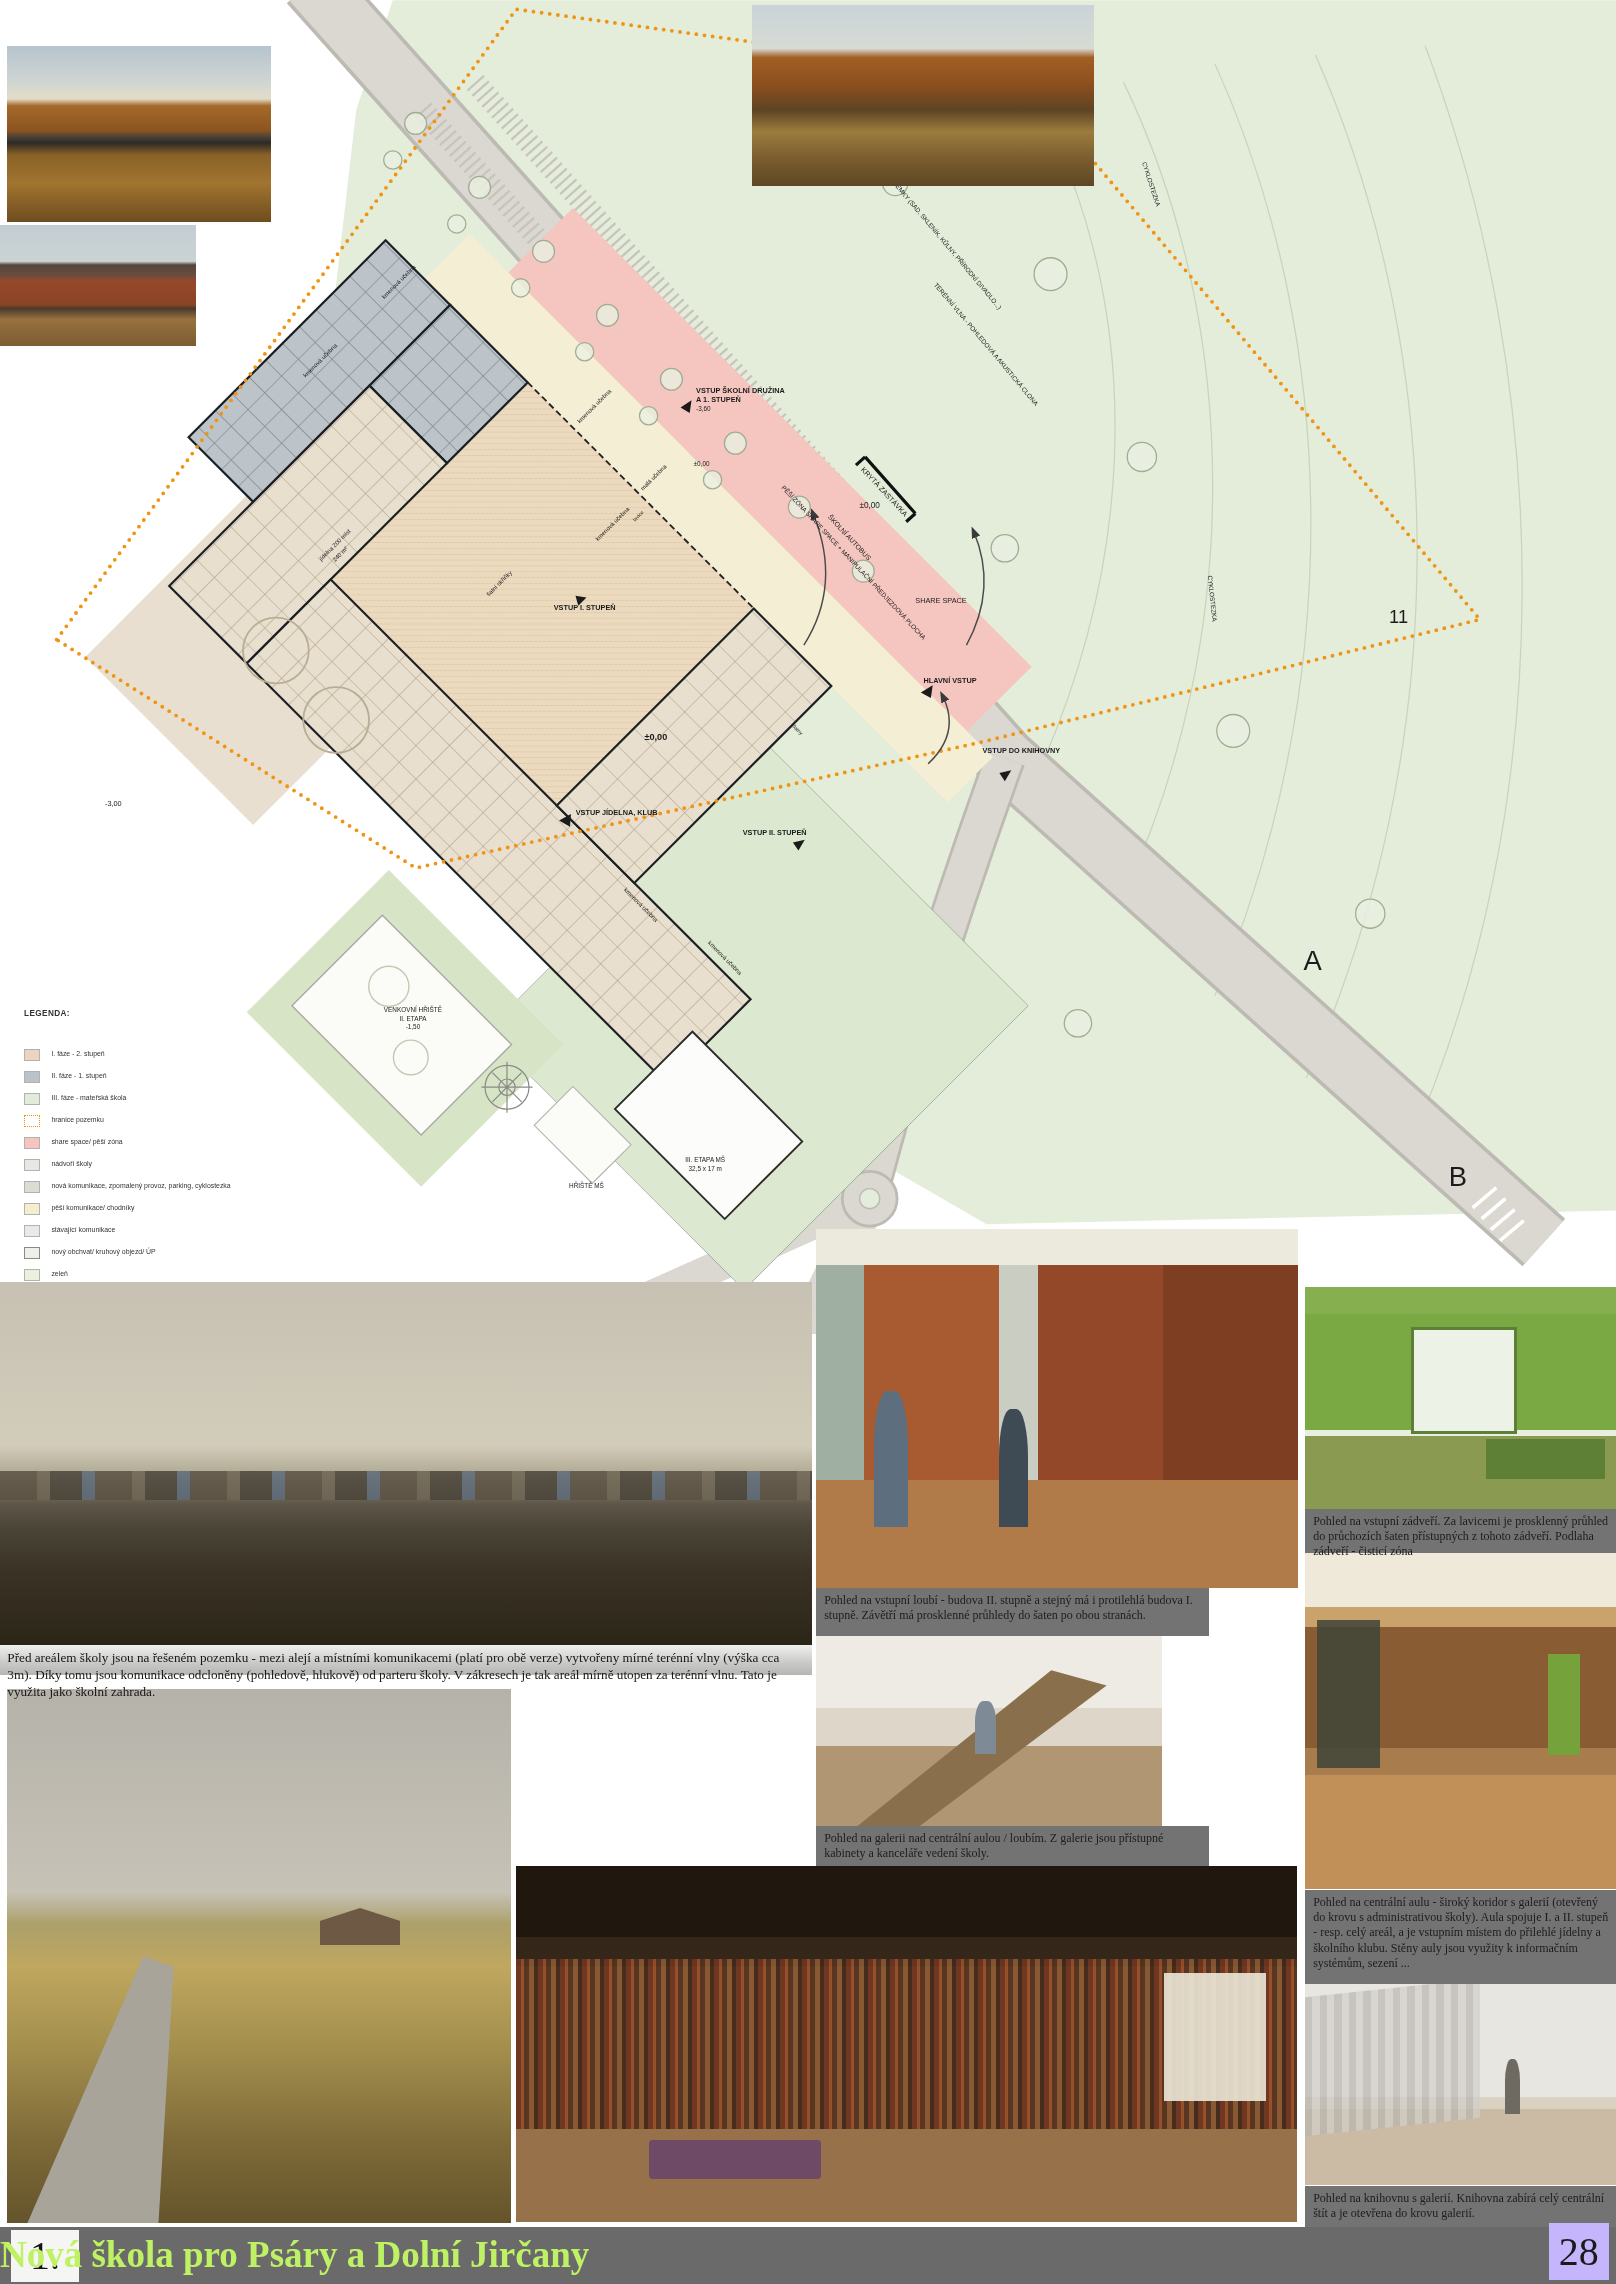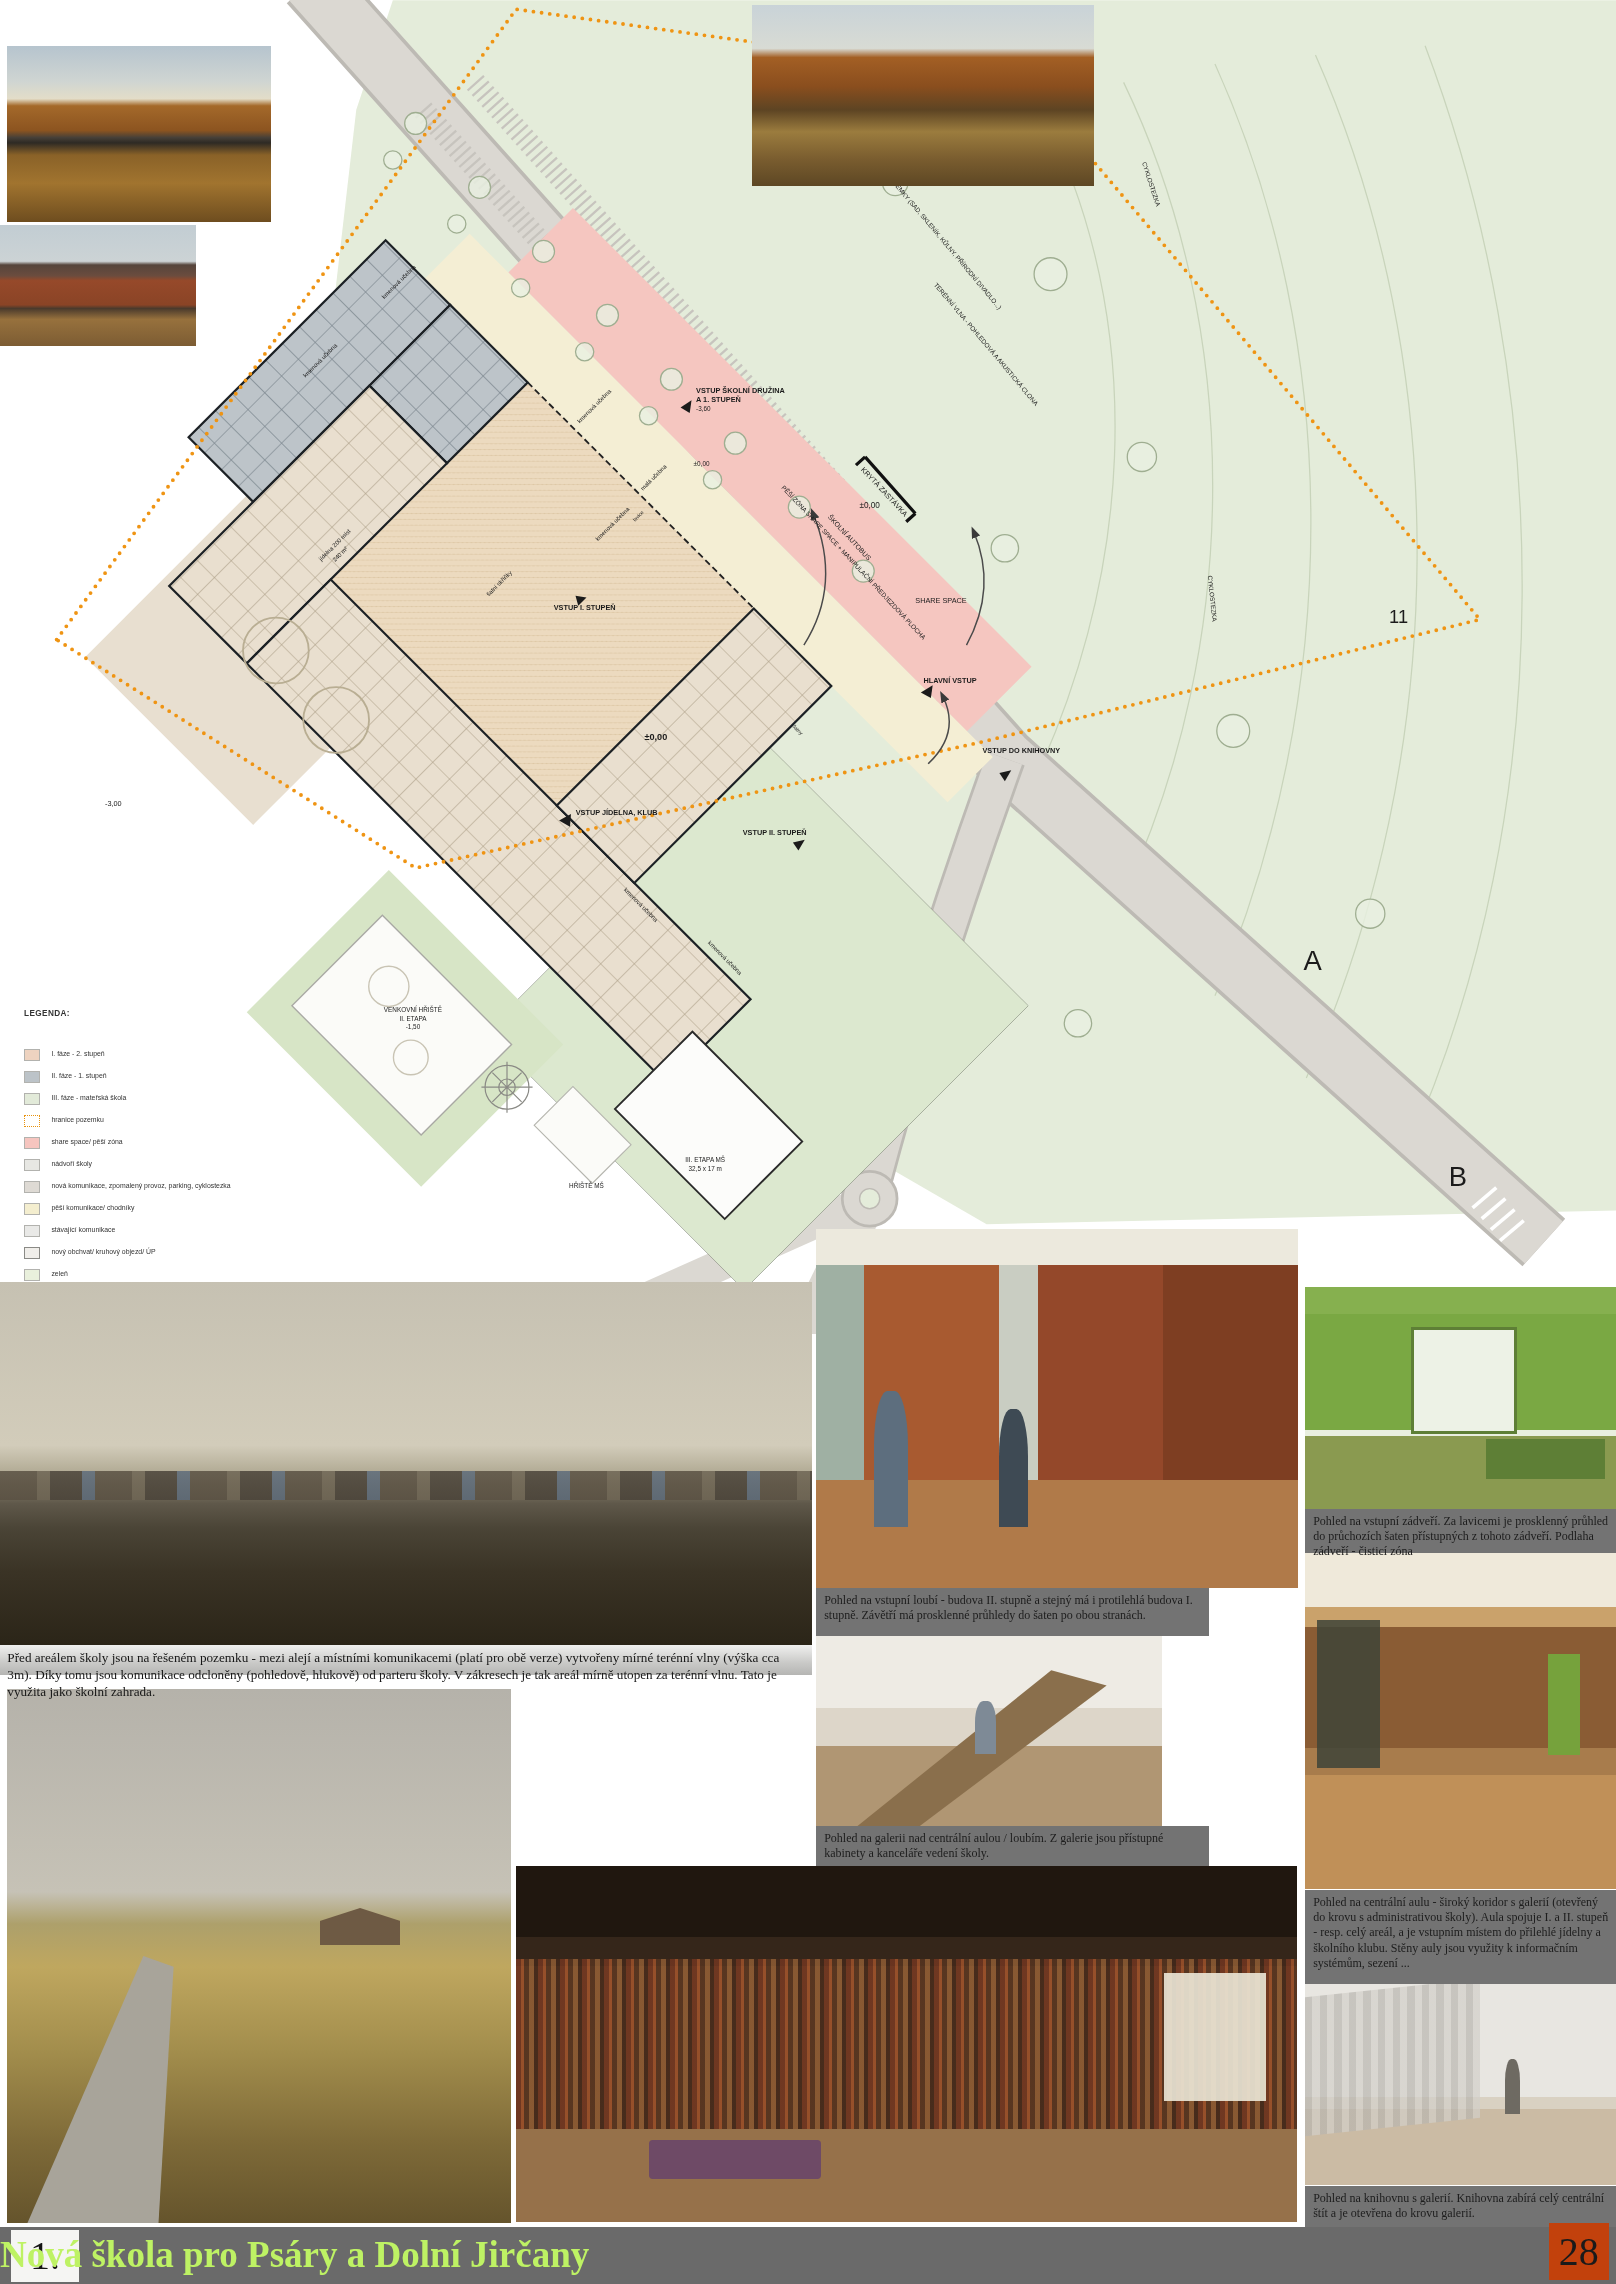--- a/index.html
+++ b/index.html
@@ -15,21 +15,21 @@
   #legend{position:absolute;left:24px;top:1009px;width:245px;z-index:4;color:#333;}
   #legend .title{font-size:8.2px;font-weight:bold;letter-spacing:0.4px;margin-bottom:31px;}
   .leg-row{display:flex;align-items:flex-start;margin-bottom:10px;}
   .leg-sw{width:16.4px;height:12px;flex:0 0 16.4px;margin-right:11px;border:0.9px solid #b2b2ae;box-sizing:border-box;}
   .leg-lb{font-size:6.9px;line-height:1.25;padding-top:0.9px;}
   #footer{position:absolute;left:0;top:2227px;width:1616px;height:58px;background:#6a6a6a;z-index:7;}
   #sheet-no{position:absolute;left:11px;top:2.7px;width:68px;height:52px;background:#f5f5f3;color:#141414;
       font-family:"Liberation Serif",serif;font-size:40px;text-align:center;line-height:51px;}
   #board-title{position:absolute;left:0;right:0;top:5.5px;text-align:left;color:#bef264;
       font-family:"Liberation Serif",serif;font-size:37px;font-weight:bold;}
-  #page-no{position:absolute;right:7.3px;top:-3.7px;width:60px;height:57px;background:#c2410c;color:#1a1a1a;
+  #page-no{position:absolute;right:7.3px;top:-3.7px;width:60px;height:57px;background:#c4b5fd;color:#1a1a1a;
       font-family:"Liberation Serif",serif;font-size:40px;text-align:center;line-height:57px;}
   .decor{position:absolute;}
   svg text{font-family:"Liberation Sans",sans-serif;}
 </style>
 </head>
 <body>
 
 <div id="board">
 
   <svg id="plan" width="1616" height="1334" viewBox="0 0 1769 1460" style="position:absolute;left:0;top:0;z-index:1">

